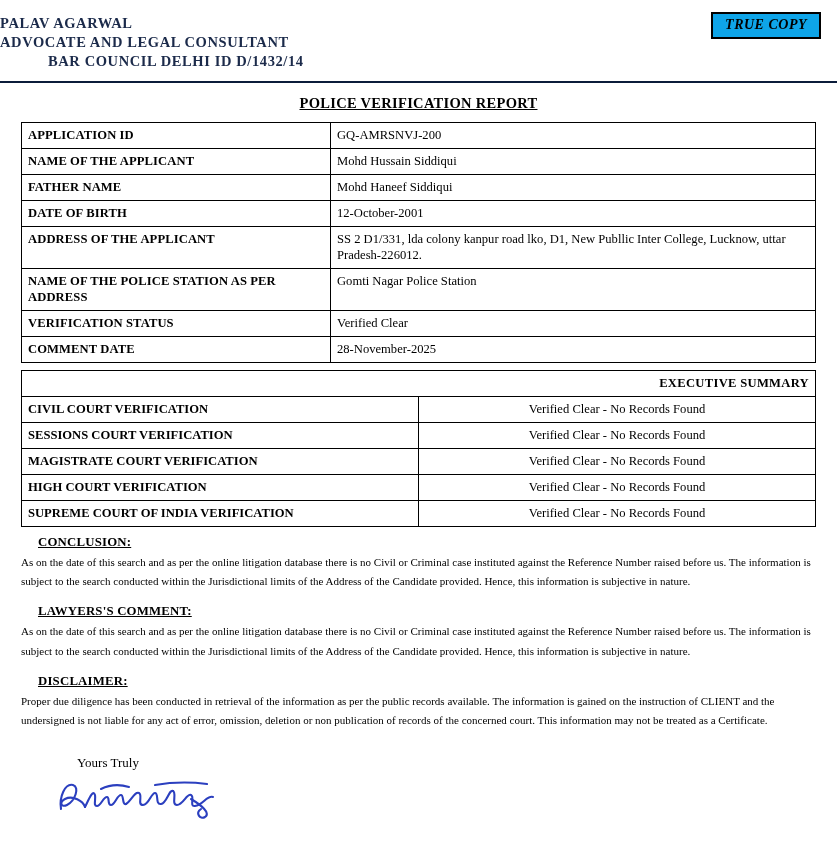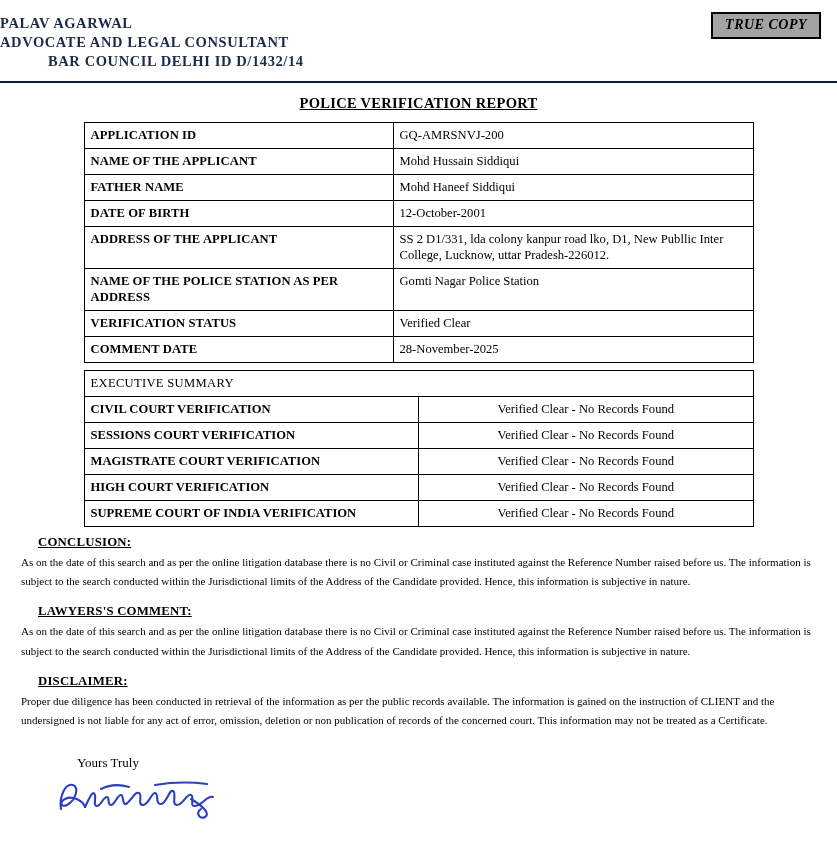--- a/index.html
+++ b/index.html
@@ -41,41 +41,41 @@
   .true-copy-box {
     position: absolute;
     top: 12px;
     right: 16px;
     border: 2px solid #000;
     padding: 3px 12px 4px 12px;
     font-weight: bold;
     font-style: italic;
     font-size: 14px;
     letter-spacing: 0.5px;
-    background: #a3a3a3;
+    background: #0ea5e9;
   }
 
   .rule {
     border-top: 2px solid #0b1c3a;
     margin: 10px 0 0 0;
   }
 
   .doc-title {
     text-align: center;
     font-weight: bold;
     font-size: 14.5px;
     letter-spacing: 0.3px;
     text-decoration: underline;
     margin: 12px 0 10px 0;
   }
 
   
   .tbl {
     border-collapse: collapse;
-    width: 670px;
+    width: 795px;
     margin: 0 auto;
     table-layout: fixed;
   }
   .tbl td, .tbl th {
     border: 1.3px solid #000;
     padding: 4px 6px 5px 6px;
     vertical-align: top;
     font-size: 12.6px;
     line-height: 16px;
   }
@@ -83,22 +83,22 @@
     font-weight: bold;
     font-size: 12.4px;
     letter-spacing: 0.1px;
     width: 296px;
   }
   .val {
     font-size: 12.4px;
   }
 
   .summary-head {
-    text-align: left;
-    font-weight: normal;
+    text-align: right;
+    font-weight: bold;
     font-size: 13px;
     letter-spacing: 0.3px;
     padding: 4px 0 5px 0;
     margin-top: 19px;
   }
   .sum-lbl {
     font-weight: bold;
     font-size: 12.4px;
     width: 296px;
   }

